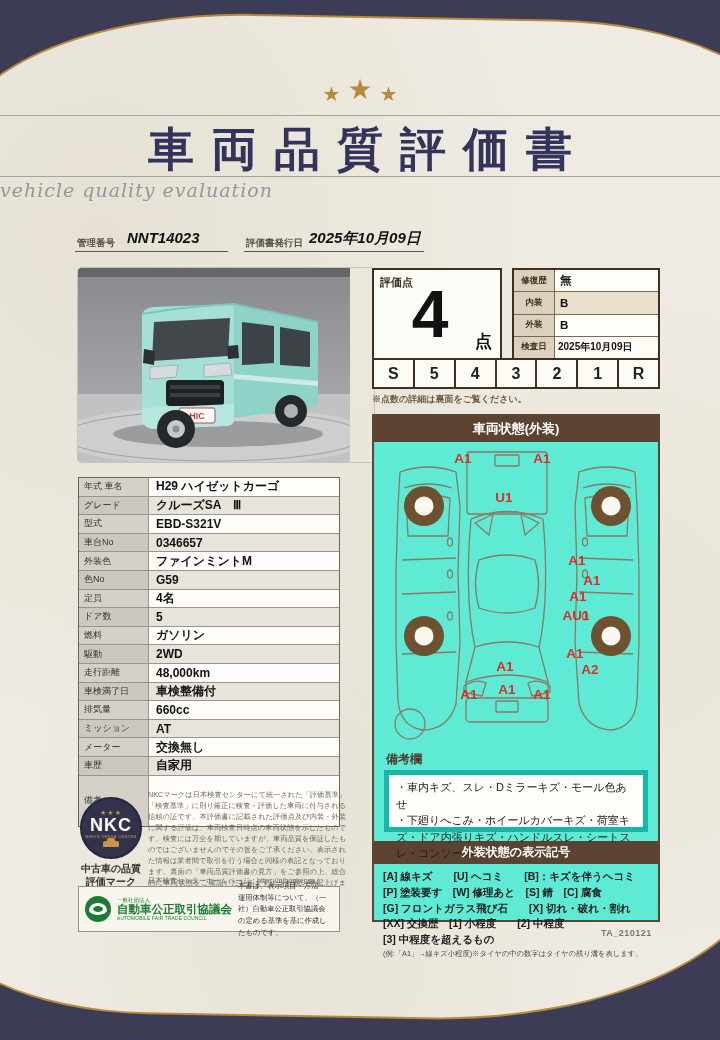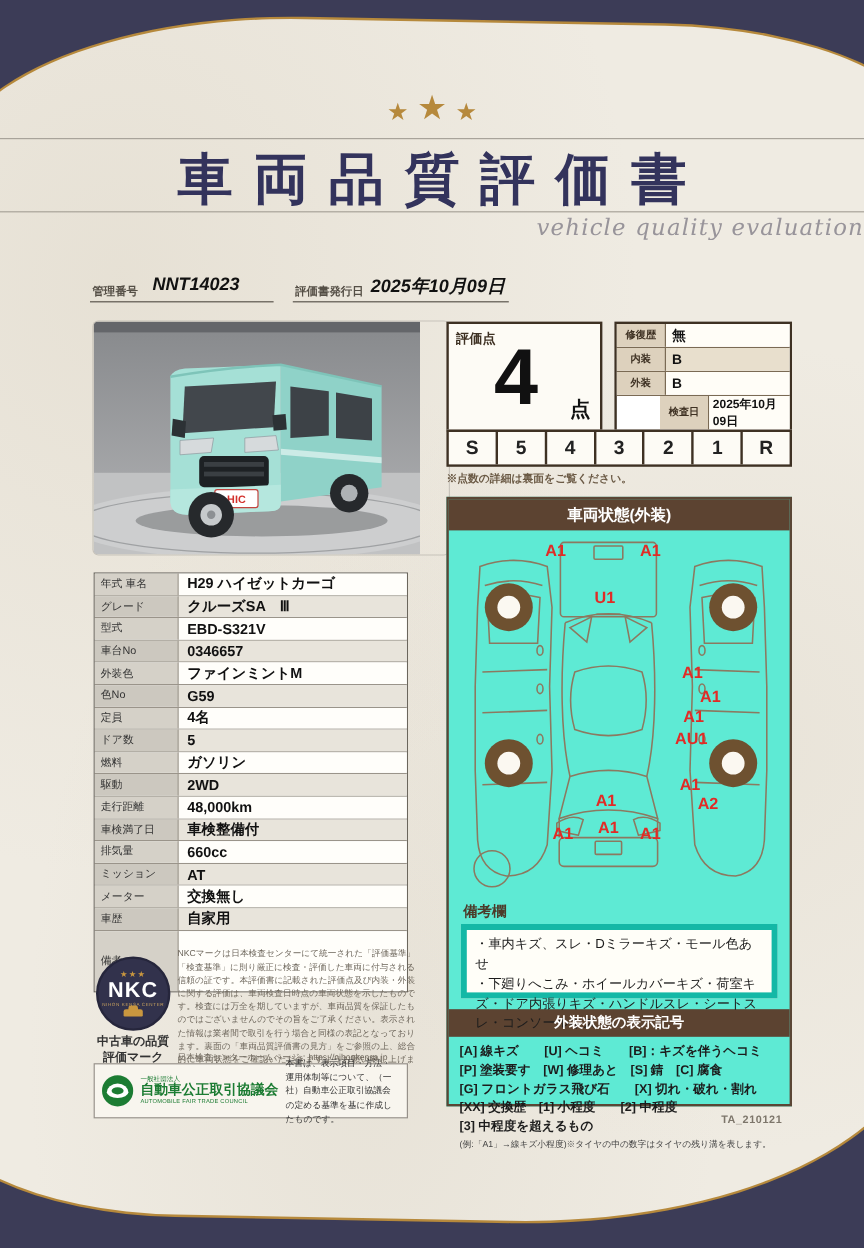--- a/index.html
+++ b/index.html
@@ -15,41 +15,41 @@
          transform:rotate(1.05deg);}
   .abs{position:absolute;}
 
   
   .stars-row{top:76px;left:0;right:0;display:flex;justify-content:center;align-items:flex-end;gap:7px;color:#b6893c;}
   .stars-row span{font-size:20px;line-height:1;}
   .stars-row span:nth-child(2){font-size:28px;}
   .rule{left:0;right:0;height:0;border-top:1px solid #a8a39a;}
   .title{top:119px;left:0;right:0;text-align:center;font-family:"Liberation Serif","DejaVu Serif",serif;
          font-weight:bold;font-size:46px;color:#33335c;letter-spacing:17px;padding-left:17px;}
-  .subtitle{top:179px;left:0;right:0;text-align:right;font-family:"DejaVu Serif","Liberation Serif",serif;
+  .subtitle{top:179px;left:0;right:0;text-align:left;font-family:"DejaVu Serif","Liberation Serif",serif;
             font-style:italic;font-size:19px;color:#98949a;letter-spacing:1px;}
 
   
   .meta-label{font-size:9.5px;font-weight:bold;color:#554f46;}
   .meta-value{font-size:15px;font-weight:bold;color:#111;font-style:italic;}
   .meta-rule{border-top:1.5px solid #5b564e;height:0;}
 
   
   .photo{left:78px;top:268px;width:296px;height:194px;border-radius:4px;overflow:hidden;box-shadow:0 0 0 1px rgba(0,0,0,.15);}
 
   
   .score-box{left:372px;top:268px;width:130px;height:92px;border:2.5px solid #3e3123;background:#fdfbf5;box-sizing:border-box;}
   .score-label{position:absolute;left:6px;top:5px;font-size:11px;font-weight:bold;color:#3e3123;}
   .score-value{position:absolute;left:0;right:14px;top:2px;text-align:center;font-size:66px;font-weight:bold;color:#111;line-height:84px;}
   .score-unit{position:absolute;right:8px;bottom:5px;font-size:17px;font-weight:bold;color:#111;}
 
   
   .info-table{left:512px;top:268px;width:148px;height:92px;border:2px solid #3e3123;box-sizing:border-box;display:flex;flex-direction:column;background:#fff;}
   .info-row{flex:1;display:flex;border-bottom:1px solid #7a6a54;}
-  .info-row:last-child{border-bottom:none;padding-left:36px;}
+  .info-row:last-child{border-bottom:none;}
   .info-row .lab{width:40px;background:#ddd1bd;border-right:1px solid #7a6a54;font-size:8.5px;color:#3e3123;
                  display:flex;align-items:center;justify-content:center;font-weight:bold;}
   .info-row .val{flex:1;display:flex;align-items:center;padding-left:5px;font-size:11.5px;font-weight:bold;color:#111;background:#fffdf7;}
   .info-row:nth-child(2) .val{background:#e8dfcd;}
   .info-row:nth-child(4) .val{font-size:10px;padding-left:3px;}
 
   
   .scale{left:372px;top:358px;width:288px;height:31px;border:2px solid #3e3123;box-sizing:border-box;display:flex;background:#fdfbf5;}
   .scale-cell{flex:1;display:flex;align-items:center;justify-content:center;font-size:16px;font-weight:bold;color:#222;border-right:2px solid #3e3123;}
   .scale-cell:last-child{border-right:none;}

